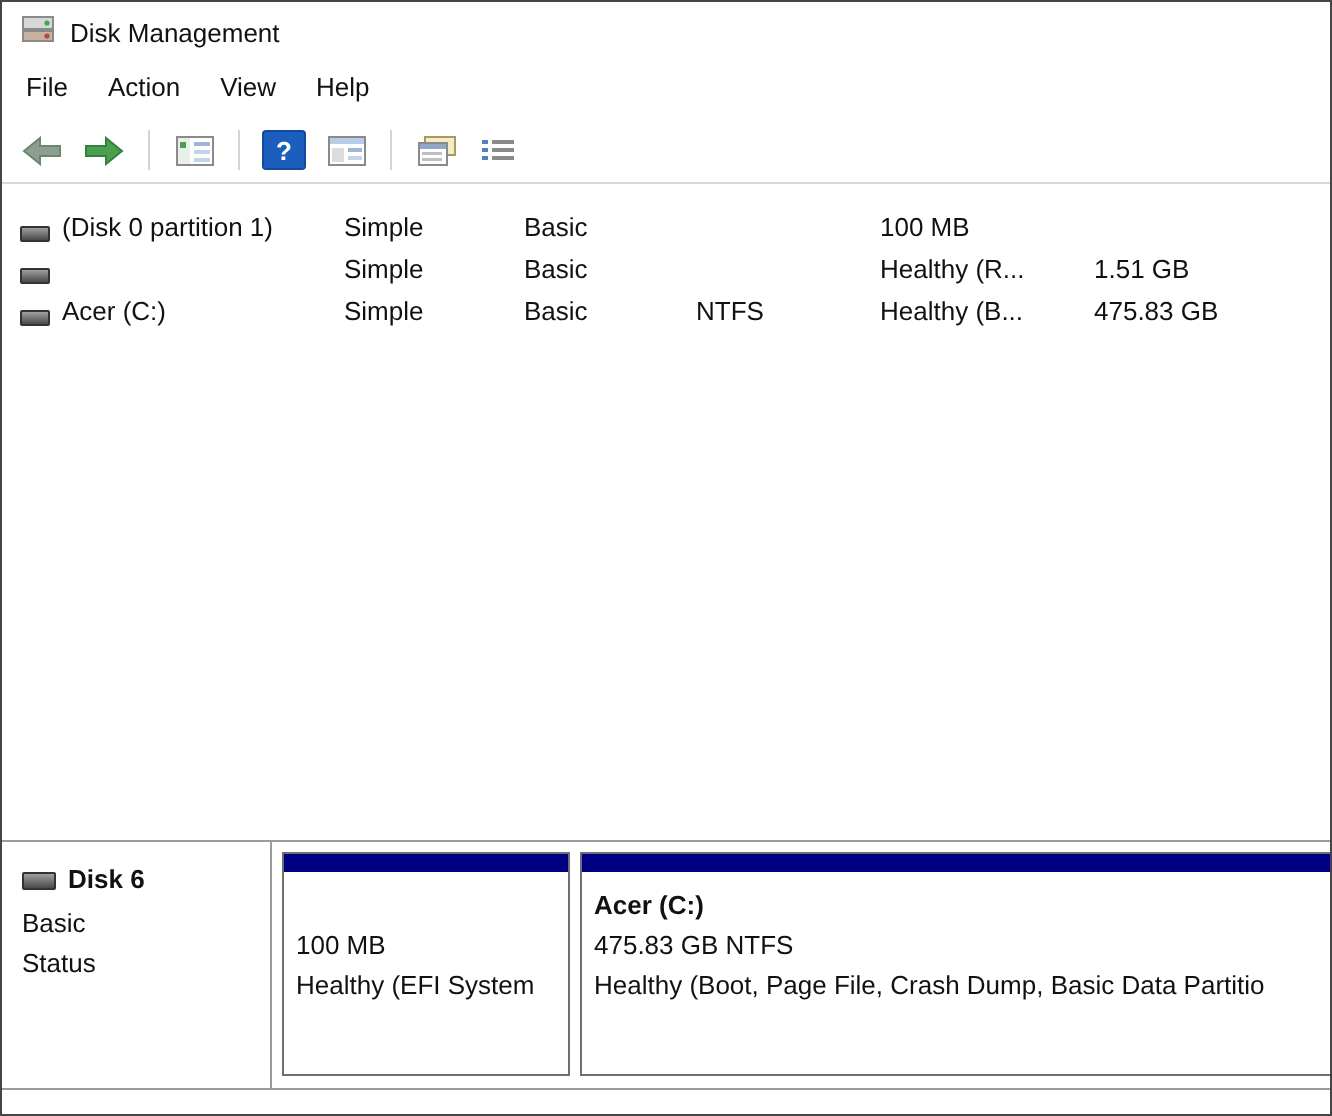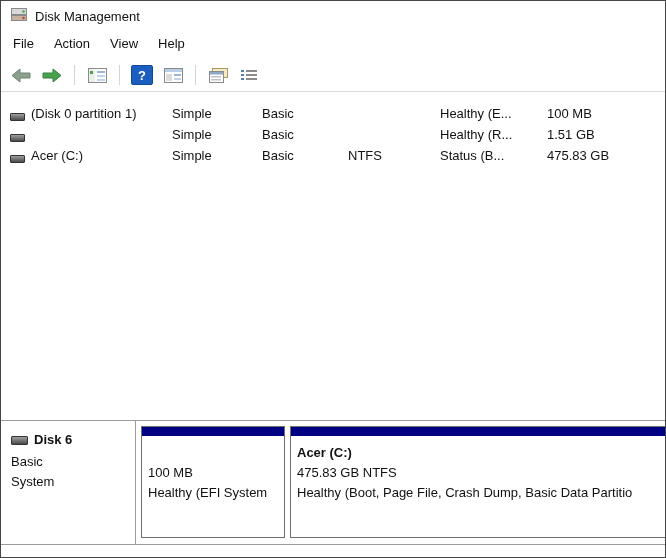--- a/index.html
+++ b/index.html
@@ -126,21 +126,20 @@
   <div class="list-area">
 
     <div class="trow">
       <span class="td c0">
           <span class="drive-icon"></span>
           <span>(Disk 0 partition 1)</span>
         </span>
       <span class="td c1">Simple</span>
       <span class="td c2">Basic</span>
       <span class="td c3"></span>
-      <span class="td c4">Healthy (E...</span>
       <span class="td c5">100 MB</span>
     </div>
 
     <div class="trow">
       <span class="td c0">
           <span class="drive-icon"></span>
         </span>
       <span class="td c1">Simple</span>
       <span class="td c2">Basic</span>
       <span class="td c3"></span>
@@ -149,33 +148,33 @@
     </div>
 
     <div class="trow">
       <span class="td c0">
           <span class="drive-icon"></span>
           <span>Acer (C:)</span>
         </span>
       <span class="td c1">Simple</span>
       <span class="td c2">Basic</span>
       <span class="td c3">NTFS</span>
-      <span class="td c4">Status (B...</span>
+      <span class="td c4">Healthy (B...</span>
       <span class="td c5">475.83 GB</span>
     </div>
   </div>
 
   <div class="graph-area">
     <div class="disk-panel">
       <div class="disk-title">
         <span class="drive-icon"></span>
         <span>Disk 6</span>
       </div>
       <div>Basic</div>
-      <div>System</div>
+      <div>Status</div>
     </div>
     <div class="partitions">
       <div class="part-box p0">
         <div class="part-bar" style="background: rgb(0, 0, 130);"></div>
         <div class="part-body">
           <div class="part-title"></div>
           <div>100 MB</div>
           <div>Healthy (EFI System</div>
         </div>
       </div>

